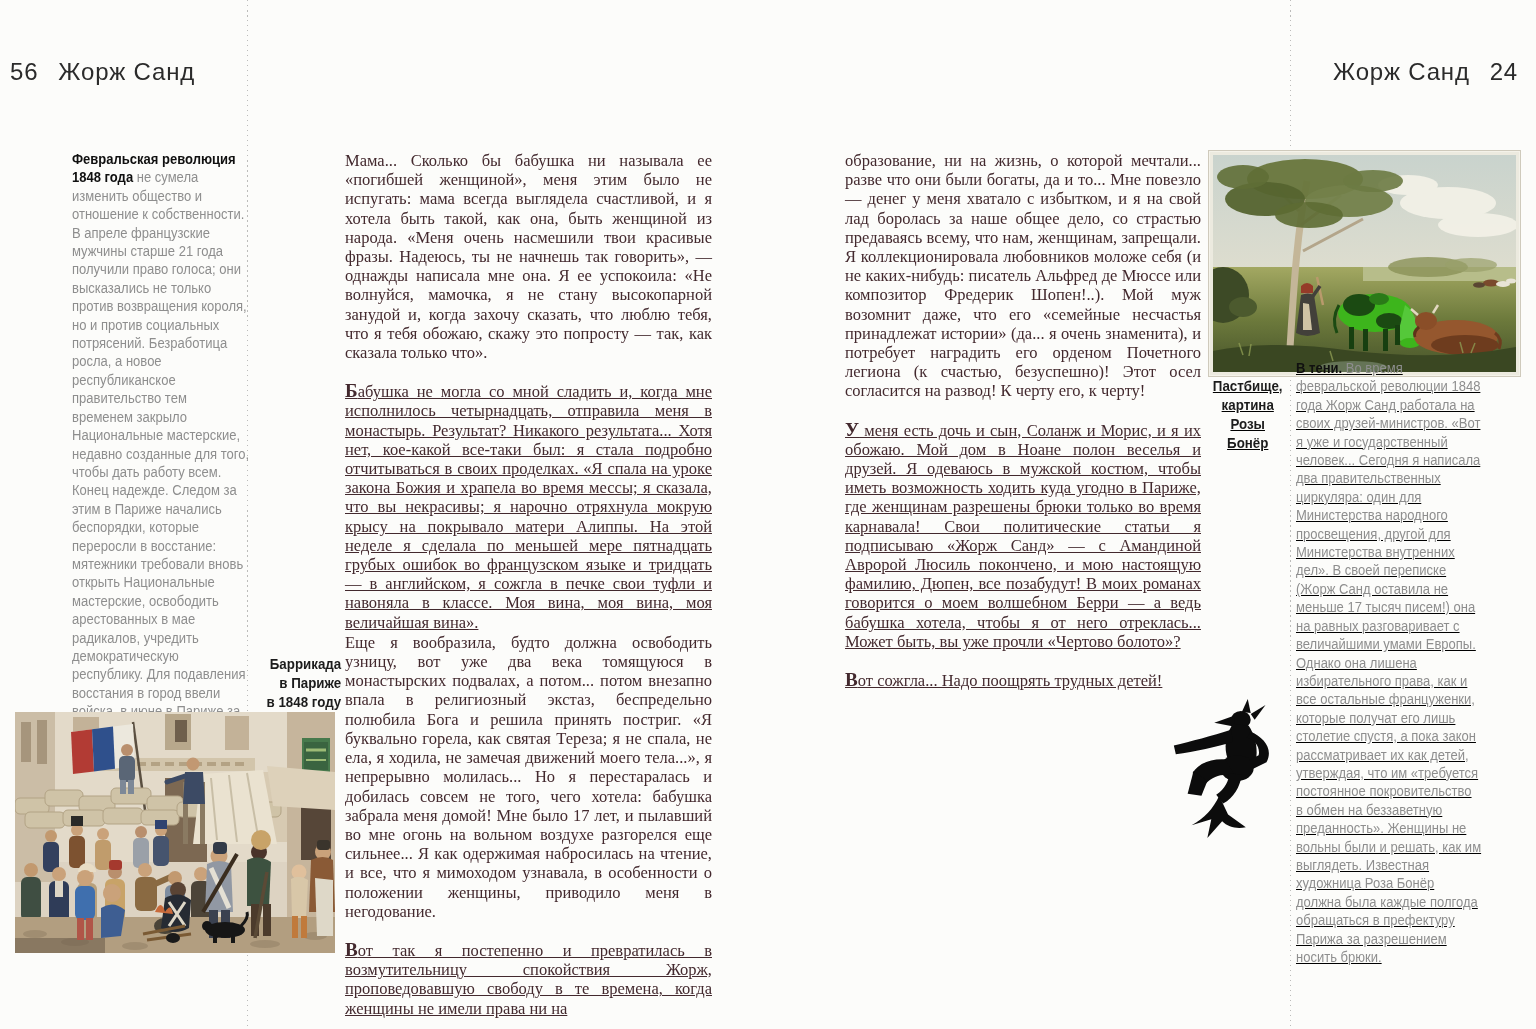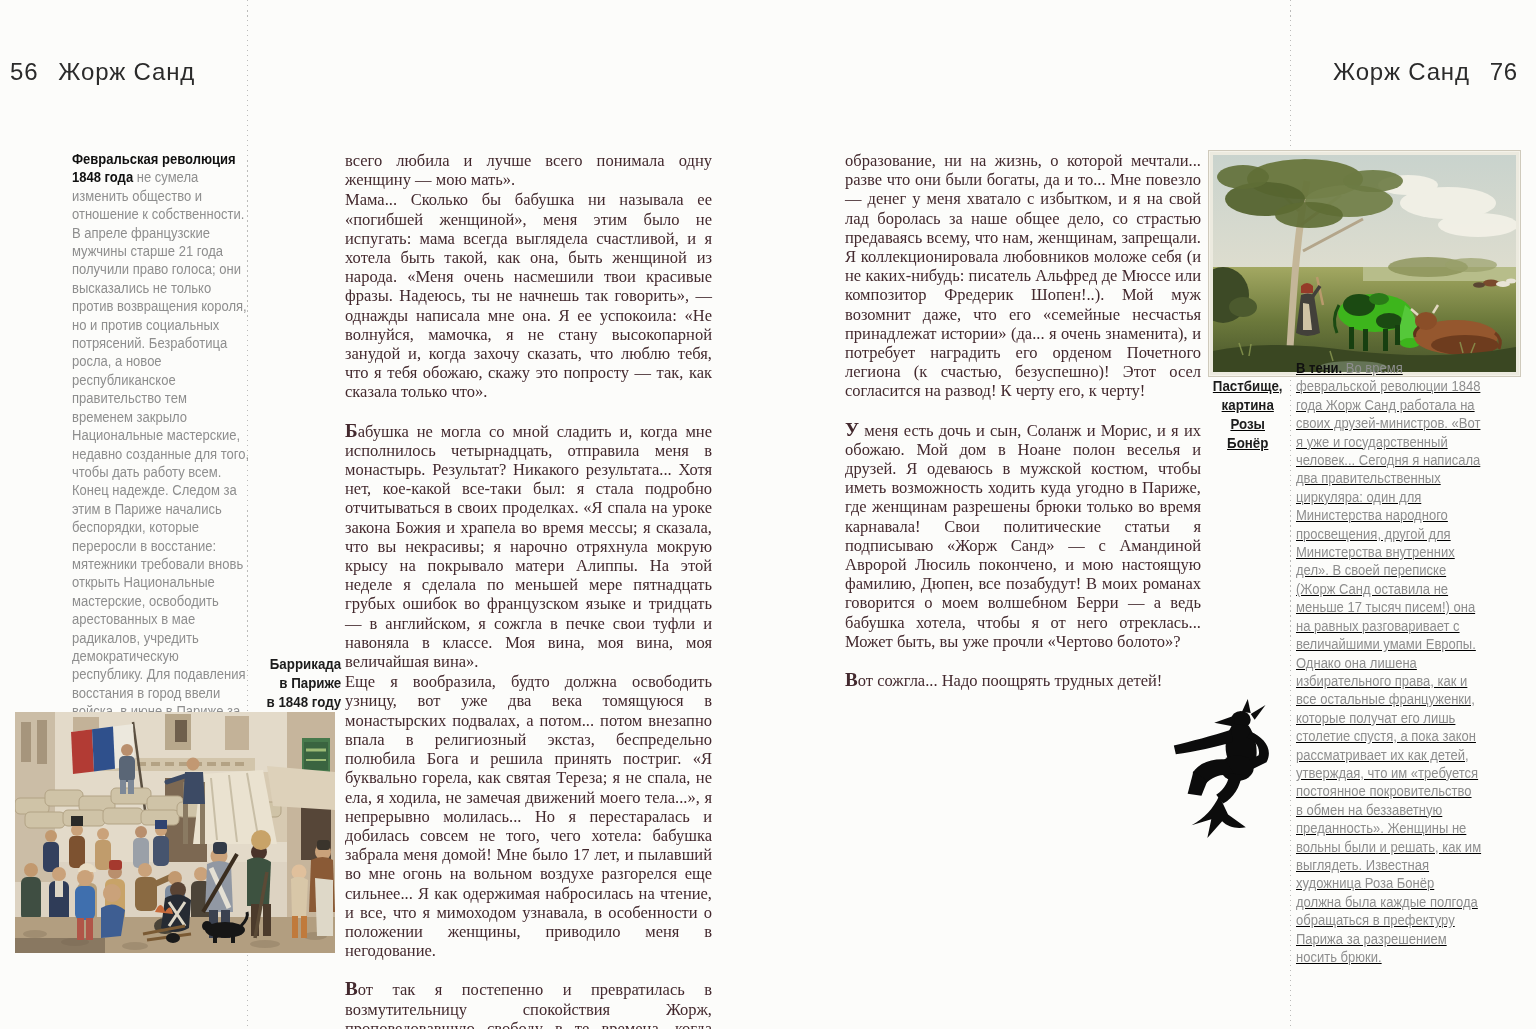--- a/index.html
+++ b/index.html
@@ -20,21 +20,21 @@
     top:0;width:1px;height:1029px;
     background-image:repeating-linear-gradient(to bottom,#bcbcba 0 1.5px,transparent 1.5px 5px);
   }
   
   .maincol{
     font-family:"Liberation Serif", serif;
     font-size:16.5px;line-height:19.2px;color:#43292e;
     text-align:justify;
   }
   .maincol p{margin:0;}
-  .maincol p.gap{margin-top:19px;}
+  .maincol p.gap{margin-top:19px;text-decoration:underline;}
   .lede{font-weight:700;font-size:1.16em;}
   
   .sidebar{
     font-size:15.5px;line-height:18.4px;color:#8e8e8e;
   }
   .sidebar .lead{font-weight:700;color:#101010;}
   .cnd{transform:scaleX(.84);transform-origin:0 0;width:119%;}
   .cnd-r{transform:scaleX(.86);transform-origin:100% 0;width:116%;margin-left:-16%;}
   .cnd-c{transform:scaleX(.86);transform-origin:50% 0;width:116%;margin-left:-8%;}
   .caption{
@@ -56,31 +56,30 @@
 <div class="abs dotrule" style="left:247px;"></div>
 <div class="abs dotrule" style="left:1290px;"></div>
 
 <div class="abs runhead" style="left:10px;top:58px;">
   <span>56</span>
   <span>Жорж Санд</span>
 </div>
 
 <div class="abs runhead" style="right:18px;top:58px;">
   <span>Жорж Санд</span>
-  <span>76</span>
+  <span>24</span>
 </div>
 
 <div class="abs" style="left:72px;top:150px;width:178px;">
   <div class="sidebar cnd">
     <span class="lead">Февральская революция 1848 года</span><span> не сумела изменить общество и отношение к собственности. В апреле французские мужчины старше 21 года получили право голоса; они высказались не только против возвращения короля, но и против социальных потрясений. Безработица росла, а новое республиканское правительство тем временем закрыло Национальные мастерские, недавно созданные для того, чтобы дать работу всем. Конец надежде. Следом за этим в Париже начались беспорядки, которые переросли в восстание: мятежники требовали вновь открыть Национальные мастерские, освободить арестованных в мае радикалов, учредить демократическую республику. Для подавления восстания в город ввели войска, в июне в Париже за неделю были убиты 4 тысячи повстанцев (силы охраны порядка потеряли 1600 человек).</span>
   </div>
 </div>
 
 <div class="abs maincol" style="left:345px;top:150px;width:367px;">
-  <p><span class="lede"></span><span>всего любила и лучше всего понимала одну женщину — мою мать».</span></p>
   <p><span class="lede"></span><span>Мама... Сколько бы бабушка ни называла ее «погибшей женщиной», меня этим было не испугать: мама всегда выглядела счастливой, и я хотела быть такой, как она, быть женщиной из народа. «Меня очень насмешили твои красивые фразы. Надеюсь, ты не начнешь так говорить», — однажды написала мне она. Я ее успокоила: «Не волнуйся, мамочка, я не стану высокопарной занудой и, когда захочу сказать, что люблю тебя, что я тебя обожаю, скажу это попросту — так, как сказала только что».</span></p>
   <p class="gap"><span class="lede">Б</span><span>абушка не могла со мной сладить и, когда мне исполнилось четырнадцать, отправила меня в монастырь. Результат? Никакого результата... Хотя нет, кое-какой все-таки был: я стала подробно отчитываться в своих проделках. «Я спала на уроке закона Божия и храпела во время мессы; я сказала, что вы некрасивы; я нарочно отряхнула мокрую крысу на покрывало матери Алиппы. На этой неделе я сделала по меньшей мере пятнадцать грубых ошибок во французском языке и тридцать — в английском, я сожгла в печке свои туфли и навоняла в классе. Моя вина, моя вина, моя величайшая вина».</span></p>
   <p><span class="lede"></span><span>Еще я вообразила, будто должна освободить узницу, вот уже два века томящуюся в монастырских подвалах, а потом... потом внезапно впала в религиозный экстаз, беспредельно полюбила Бога и решила принять постриг. «Я буквально горела, как святая Тереза; я не спала, не ела, я ходила, не замечая движений моего тела...», я непрерывно молилась... Но я перестаралась и добилась совсем не того, чего хотела: бабушка забрала меня домой! Мне было 17 лет, и пылавший во мне огонь на вольном воздухе разгорелся еще сильнее... Я как одержимая набросилась на чтение, и все, что я мимоходом узнавала, в особенности о положении женщины, приводило меня в негодование.</span></p>
   <p class="gap"><span class="lede">В</span><span>от так я постепенно и превратилась в возмутительницу спокойствия Жорж, проповедовавшую свободу в те времена, когда женщины не имели права ни на</span></p>
 </div>
 
 <div class="abs" style="left:171px;top:654px;width:170px;">
   <div class="caption cap-right cnd-r">
     <div>Баррикада</div>
     <div>в Париже</div>

